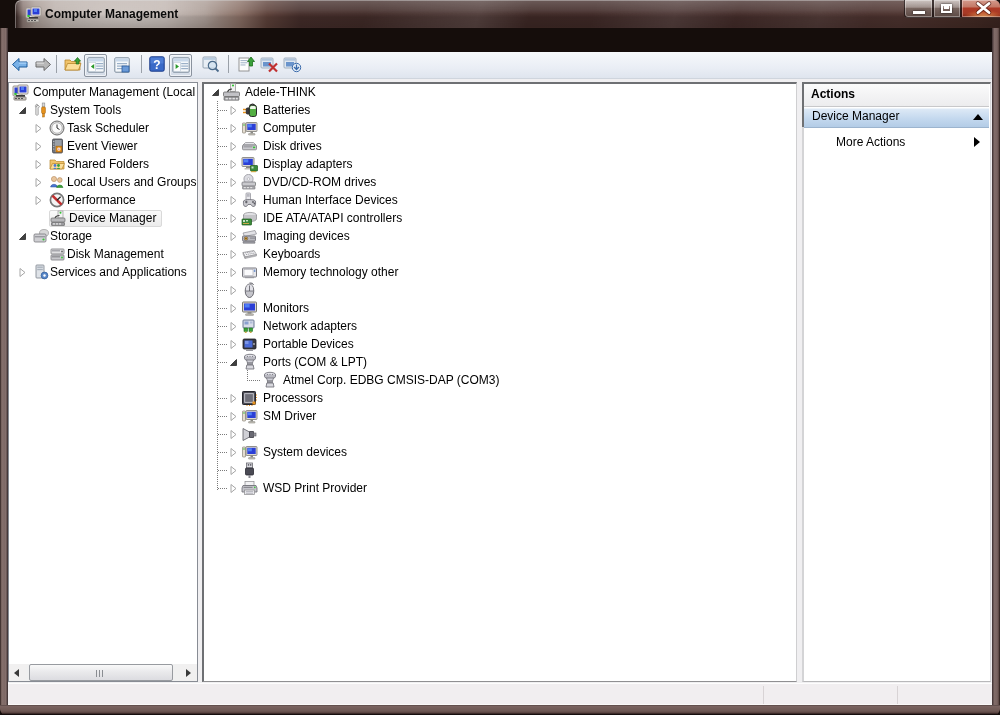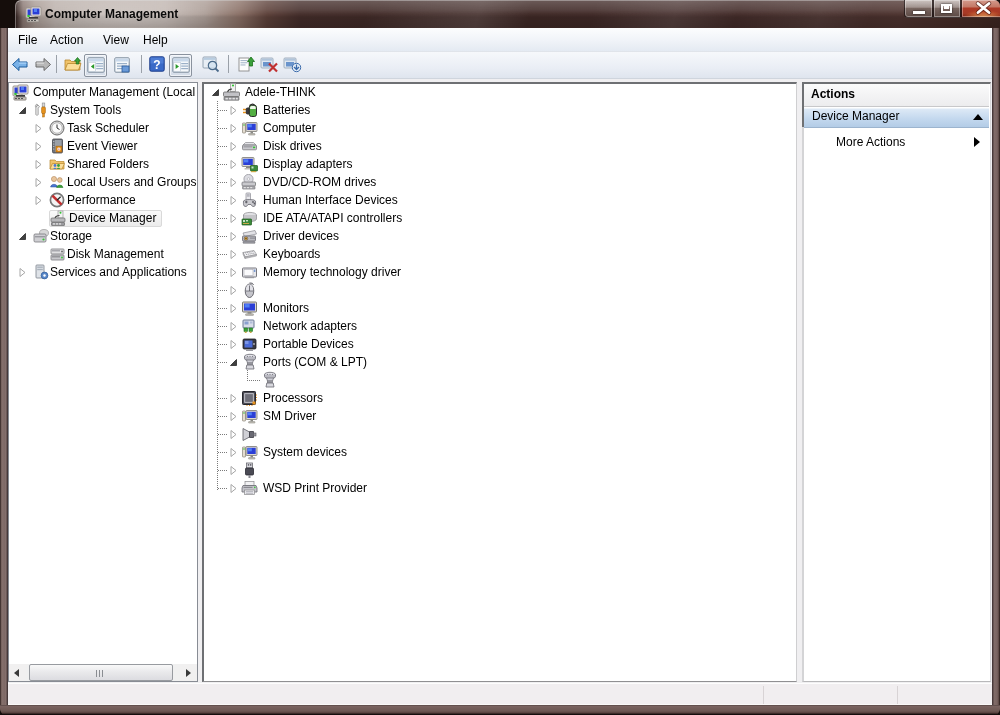--- a/index.html
+++ b/index.html
@@ -86,26 +86,20 @@
           <div style="position:absolute;left:1px;top:0px;width:5px;height:3px;background:#fff"></div>
         </div>
       </div>
       <div class="cbtn" id="bclose">
         <svg width="43" height="17" viewBox="0 0 43 17" style="position:absolute;left:0;top:0">
           <path d="M16 3.5 L27 12.5 M27 3.5 L16 12.5" stroke="#3a0d08" stroke-width="4.6" stroke-linecap="round" opacity="0.55"></path>
           <path d="M16 3.5 L27 12.5 M27 3.5 L16 12.5" stroke="#ffffff" stroke-width="2.8" stroke-linecap="round"></path>
         </svg>
       </div>
     </div>
-    <div id="menubar">
-      <div class="mitem" style="left:10px">File</div>
-      <div class="mitem" style="left:42px">Action</div>
-      <div class="mitem" style="left:95px">View</div>
-      <div class="mitem" style="left:135px">Help</div>
-    </div>
     <div id="toolbar"></div>
     <div class="tsep" style="left:56px"></div>
     <div class="tsep" style="left:141px"></div>
     <div class="tsep" style="left:228px"></div>
     <div class="tbtn-frame" style="left:84px"></div>
     <div class="tbtn-frame" style="left:169px"></div>
     <div style="position:absolute;left:11px;top:56px">
       <svg width="18" height="17" viewBox="0 0 18 17">
         <path d="M1.5 8.5 L8 2.5 L8 6 L16 6 L16 11 L8 11 L8 14.5 Z" fill="#7ab2e8" stroke="#1a5a9a" stroke-width="1"></path>
         <path d="M8 6.2 L15.5 6.2 15.5 8 8 8 Z" fill="#a8d0f5" opacity="0.8"></path>
@@ -524,21 +518,21 @@
     <div style="position:absolute;left:241px;top:228px;width:17px;height:17px">
       <svg width="17" height="17" viewBox="0 0 17 17">
         <path d="M2 5 L14 2.5 15.5 6 3.5 8.5 Z" fill="#e2e2e6" stroke="#8a8a92" stroke-width="0.7"></path>
         <rect x="1.5" y="8" width="13" height="5" rx="0.8" fill="#b9b9bf" stroke="#6a6a72" stroke-width="0.8"></rect>
         <circle cx="5" cy="10.5" r="1.8" fill="#e8a83c" stroke="#5a5a62" stroke-width="0.6"></circle>
         <circle cx="5" cy="10.5" r="0.8" fill="#5a4a1a"></circle>
         <rect x="9" y="9.5" width="5" height="1.2" fill="#8a8a92"></rect>
         <rect x="2" y="13.5" width="12" height="1.8" rx="0.5" fill="#9a9aa0" stroke="#6a6a72" stroke-width="0.5"></rect>
       </svg>
     </div>
-    <div class="t " style="left:263px;top:227px">Driver devices</div>
+    <div class="t " style="left:263px;top:227px">Imaging devices</div>
     <div style="position:absolute;left:218px;top:254px;width:10px;height:1px;background:repeating-linear-gradient(to right,#7a7a7a 0 1px,transparent 1px 2px)"></div>
     <div style="position:absolute;left:229px;top:250px;width:9px;height:9px">
       <svg width="9" height="9" viewBox="0 0 9 9">
         <path d="M2 0.5 L7 4.5 L2 8.5 Z" fill="#fff" stroke="#a6a6a6" stroke-width="1"></path>
       </svg>
     </div>
     <div style="position:absolute;left:241px;top:246px;width:17px;height:17px">
       <svg width="17" height="17" viewBox="0 0 17 17">
         <path d="M2 6.5 L13 4.5 15.5 8.5 4 11 Z" fill="#f0f0f2" stroke="#8a8a8e" stroke-width="0.7"></path>
         <path d="M2 6.5 L4 11 4 12.5 2 8.2 Z" fill="#c9c9cd" stroke="#8a8a8e" stroke-width="0.5"></path>
@@ -565,21 +559,21 @@
       </svg>
     </div>
     <div style="position:absolute;left:241px;top:264px;width:17px;height:17px">
       <svg width="17" height="17" viewBox="0 0 17 17">
         <rect x="1.5" y="4" width="14" height="9" rx="0.8" fill="#e8e8ec" stroke="#6a6a72" stroke-width="0.9"></rect>
         <rect x="3" y="5.5" width="9" height="6" fill="#fbfbfd" stroke="#9a9aa2" stroke-width="0.5"></rect>
         <rect x="12.8" y="5.5" width="1.6" height="2.5" fill="#7a9ad0"></rect>
         <rect x="4" y="13" width="9" height="1.2" fill="#9a9aa0"></rect>
       </svg>
     </div>
-    <div class="t " style="left:263px;top:263px">Memory technology driver</div>
+    <div class="t " style="left:263px;top:263px">Memory technology other</div>
     <div style="position:absolute;left:218px;top:290px;width:10px;height:1px;background:repeating-linear-gradient(to right,#7a7a7a 0 1px,transparent 1px 2px)"></div>
     <div style="position:absolute;left:229px;top:286px;width:9px;height:9px">
       <svg width="9" height="9" viewBox="0 0 9 9">
         <path d="M2 0.5 L7 4.5 L2 8.5 Z" fill="#fff" stroke="#a6a6a6" stroke-width="1"></path>
       </svg>
     </div>
     <div style="position:absolute;left:241px;top:282px;width:17px;height:17px">
       <svg width="17" height="17" viewBox="0 0 17 17">
         <path d="M8.5 1 Q12 0.5 12.5 3" fill="none" stroke="#5a5a62" stroke-width="1"></path>
         <ellipse cx="8.5" cy="9.5" rx="4.2" ry="6" fill="#c5c5cb" stroke="#5a5a62" stroke-width="0.9"></ellipse>
@@ -665,20 +659,21 @@
         <g fill="#5a5a62">
           <circle cx="6.5" cy="3.3" r="0.5"></circle>
           <circle cx="9" cy="3.3" r="0.5"></circle>
           <circle cx="11.5" cy="3.3" r="0.5"></circle>
         </g>
         <path d="M5.5 7 L12.5 7 11.5 10 6.5 10 Z" fill="#cfcfd7" stroke="#6a6a72" stroke-width="0.7"></path>
         <rect x="6.5" y="10" width="5" height="2" fill="#a8a8b0" stroke="#6a6a72" stroke-width="0.6"></rect>
         <path d="M5.8 12 L12.2 12 13 16 5 16 Z" fill="#d8d8de" stroke="#6a6a72" stroke-width="0.8"></path>
       </svg>
     </div>
+    <div class="t " style="left:283px;top:371px">Atmel Corp. EDBG CMSIS-DAP (COM3)</div>
     <div style="position:absolute;left:218px;top:398px;width:10px;height:1px;background:repeating-linear-gradient(to right,#7a7a7a 0 1px,transparent 1px 2px)"></div>
     <div style="position:absolute;left:229px;top:394px;width:9px;height:9px">
       <svg width="9" height="9" viewBox="0 0 9 9">
         <path d="M2 0.5 L7 4.5 L2 8.5 Z" fill="#fff" stroke="#a6a6a6" stroke-width="1"></path>
       </svg>
     </div>
     <div style="position:absolute;left:241px;top:390px;width:17px;height:17px">
       <svg width="17" height="17" viewBox="0 0 17 17">
         <g stroke="#e8921c" stroke-width="1">
           <path d="M14 5 L16 5"></path>

